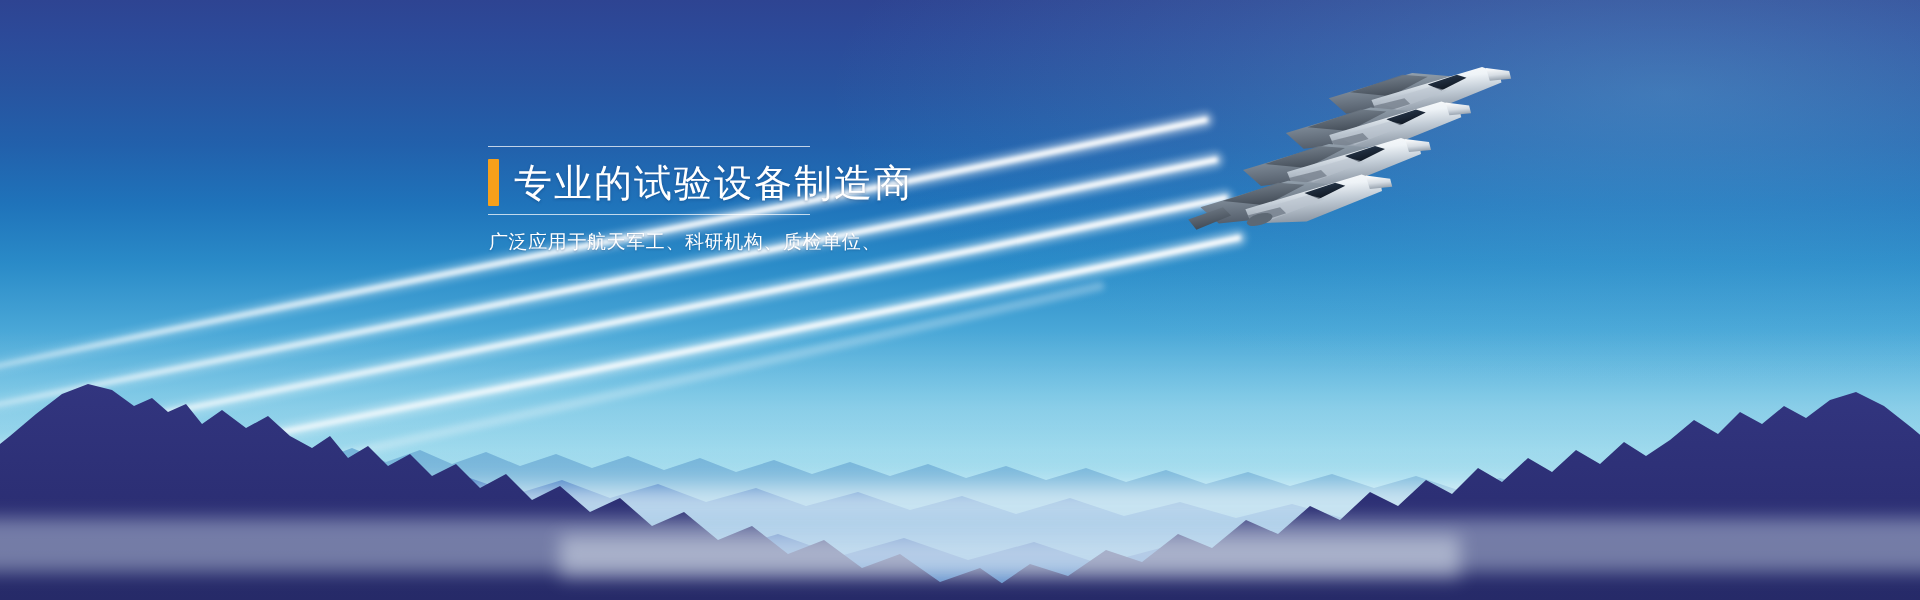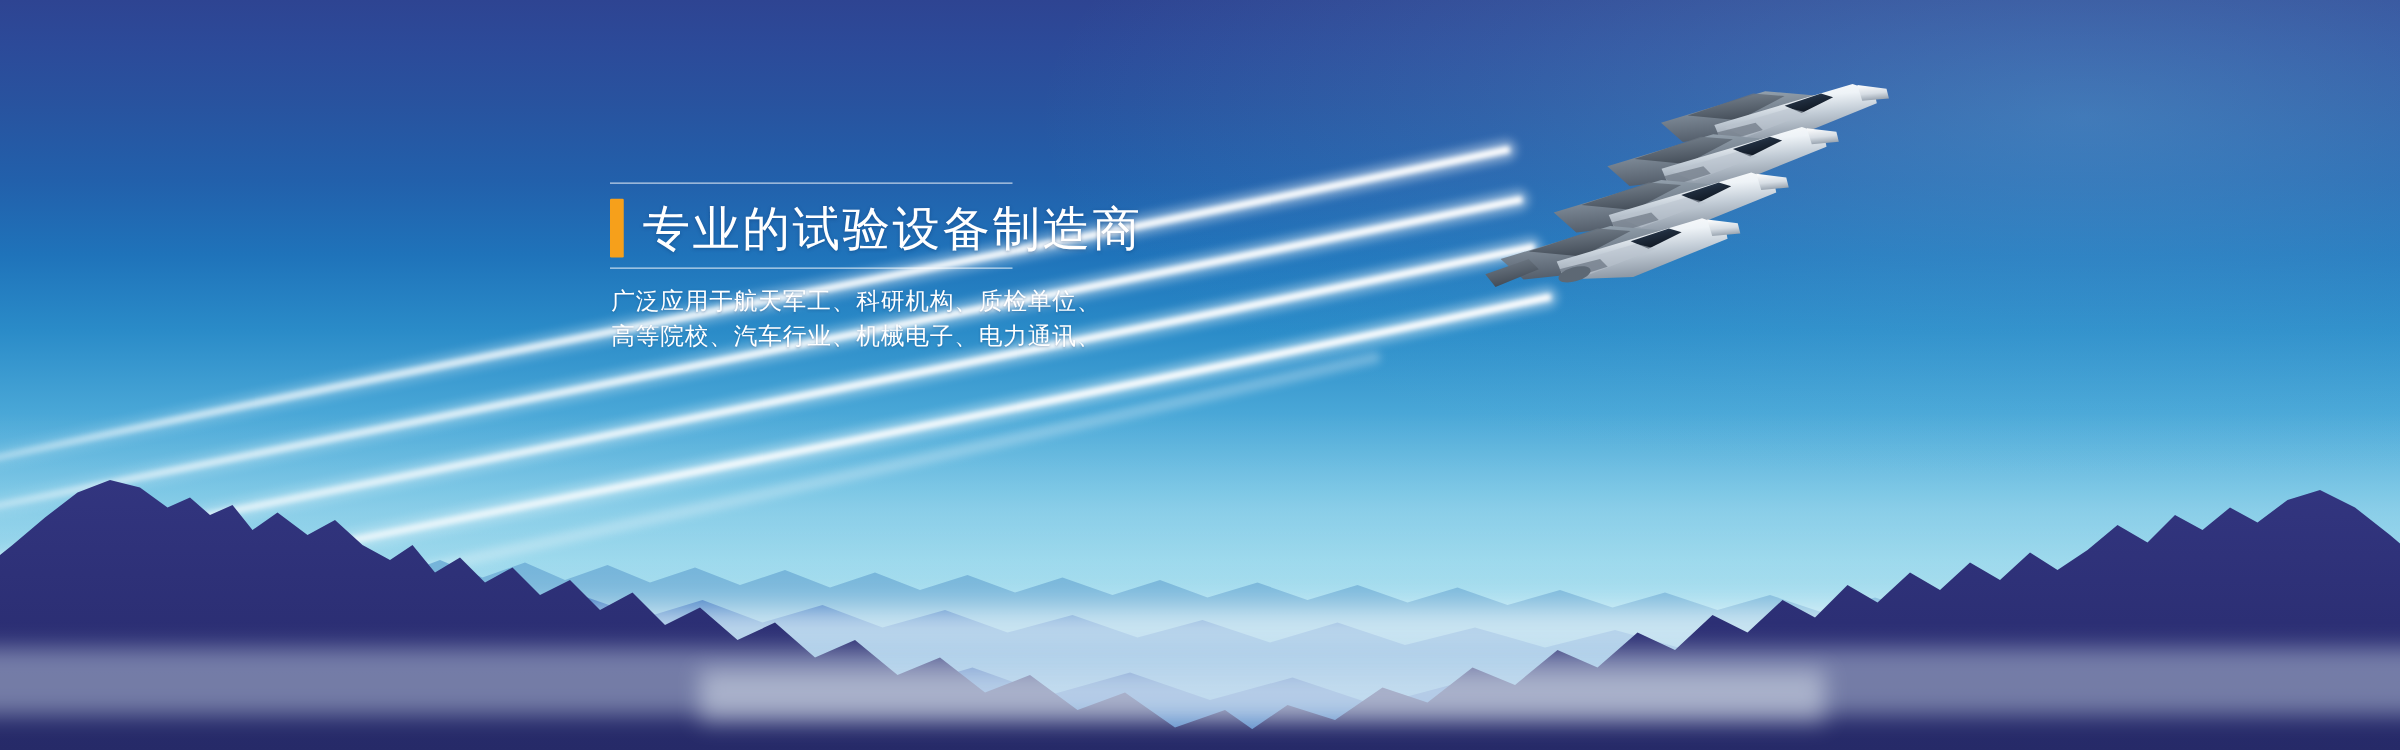--- a/index.html
+++ b/index.html
@@ -328,18 +328,17 @@
 
     <div class="headline-row">
       <div class="accent-bar"></div>
       <div class="headline">专业的试验设备制造商</div>
     </div>
 
     <div class="rule bottom"></div>
 
     <div class="sublines">
       <div class="subline">广泛应用于航天军工、科研机构、质检单位、</div>
-      <div class="subline">高等院校、汽车行业、机械电子、电力通讯、</div>
     </div>
 
   </div>
 
 </div>
 
 </body></html>

